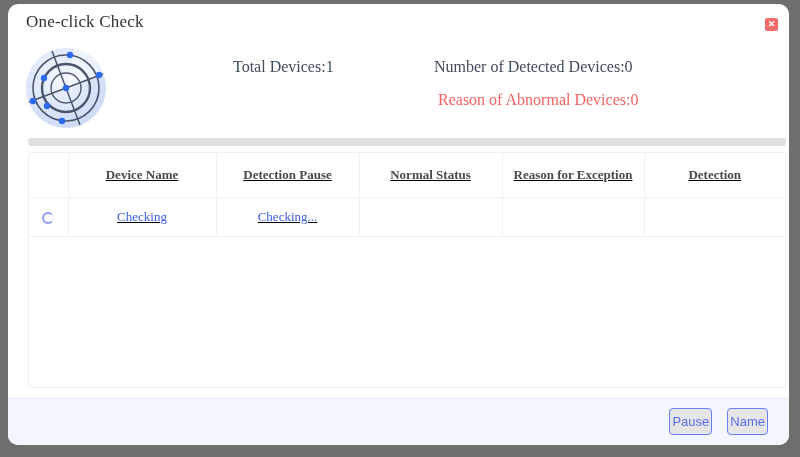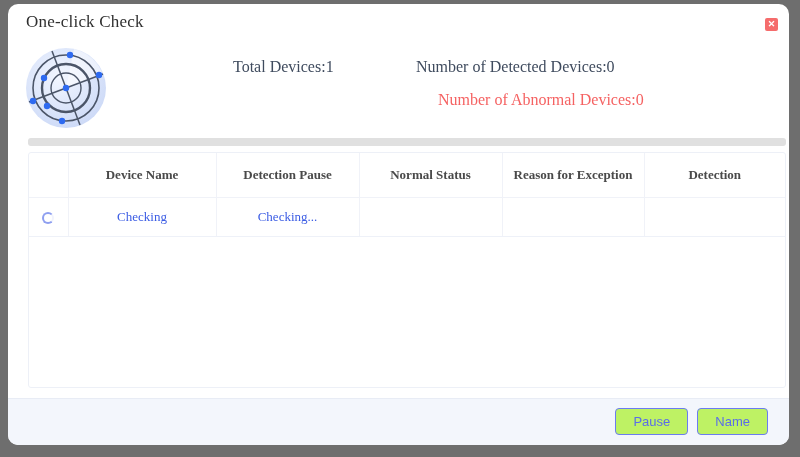--- a/index.html
+++ b/index.html
@@ -23,54 +23,54 @@
     background:#f56c6c;border-radius:2px;color:#ffffff;
     font-family:"Liberation Sans",sans-serif;font-size:9px;font-weight:bold;
     line-height:13px;text-align:center;cursor:pointer;user-select:none;
   }
   .radar-wrap{position:absolute;left:14px;top:40px;width:88px;height:88px;}
   .stat{position:absolute;font-size:16px;white-space:nowrap;}
   .stat.dark{color:#3f4b5e;}
   .stat.blue{color:#2b52e0;}
   .stat.red{color:#f56262;}
   .s1{left:185px;top:54px;margin-left:40px;}
-  .s2{left:408px;top:54px;}
+  .s2{left:426px;top:54px;}
   .s3{left:185px;top:87px;}
   .s4{left:430px;top:87px;}
   .progress-track{
     position:absolute;left:20px;top:134px;width:758px;height:8px;
     background:#e0e0e0;border-radius:3px;overflow:hidden;
   }
   .progress-fill{height:100%;width:0%;background:#5a6de8;}
   .table-box{
     position:absolute;left:20px;top:148px;width:758px;height:236px;
     border:1px solid #edf0f7;border-radius:3px;background:#ffffff;
     box-sizing:border-box;overflow:hidden;
   }
-  table{border-collapse:collapse;width:100%;table-layout:fixed;}
+  table{border-collapse:collapse;width:100%;table-layout:fixed;text-decoration:underline;}
   th,td{
     font-size:13px;text-align:center;vertical-align:middle;
     border-right:1px solid #f0f2f8;overflow:hidden;white-space:nowrap;
   }
   th:last-child,td:last-child{border-right:none;}
   thead th{height:42px;color:#4a4a4a;font-weight:bold;border-bottom:1px solid #f0f2f8;}
   tbody td{height:36px;color:#3b5ce4;border-bottom:1px solid #eef1f8;}
   .spinner{
     display:inline-block;width:12px;height:12px;box-sizing:border-box;
     border:2px solid #8e9ff0;border-right-color:rgba(142,159,240,0.12);
     border-radius:50%;vertical-align:middle;
   }
   .footer{
     position:absolute;left:0;right:0;bottom:0;height:47px;
     background:#f3f6fc;border-top:1px solid #e8ecf5;
     text-align:right;padding:9px 21px 0 0;box-sizing:border-box;
   }
   .btn{
-    display:inline-block;margin-left:5px;padding:5px 17px;
-    background:#bef264;border:1px solid #6b7cf0;border-radius:4px;
+    display:inline-block;margin-left:11px;padding:5px 2px;
+    background:#e5e5e5;border:1px solid #6b7cf0;border-radius:4px;
     color:#5a6de8;font-family:"Liberation Sans",sans-serif;font-size:13px;
     cursor:pointer;user-select:none;
   }
 </style>
 </head>
 <body>
 
 <div class="dialog">
 
   <div class="dialog-title">One-click Check</div>
@@ -99,21 +99,21 @@
         <circle cx="11" cy="57" r="3.2"></circle>
         <circle cx="40" cy="77" r="3.2"></circle>
         <circle cx="22" cy="34" r="3.2"></circle>
         <circle cx="25" cy="62" r="3.2"></circle>
       </g>
     </svg>
   </div>
 
   <div class="stat dark s1">Total Devices:1</div>
   <div class="stat dark s2">Number of Detected Devices:0</div>
-  <div class="stat red s4">Number of Abnormal Devices:0</div>
+  <div class="stat red s4">Reason of Abnormal Devices:0</div>
 
   <div class="progress-track">
     <div class="progress-fill" style="width: 0%;"></div>
   </div>
 
   <div class="table-box">
     <table>
       <colgroup>
         <col style="width:39px">
         <col style="width:148px">

